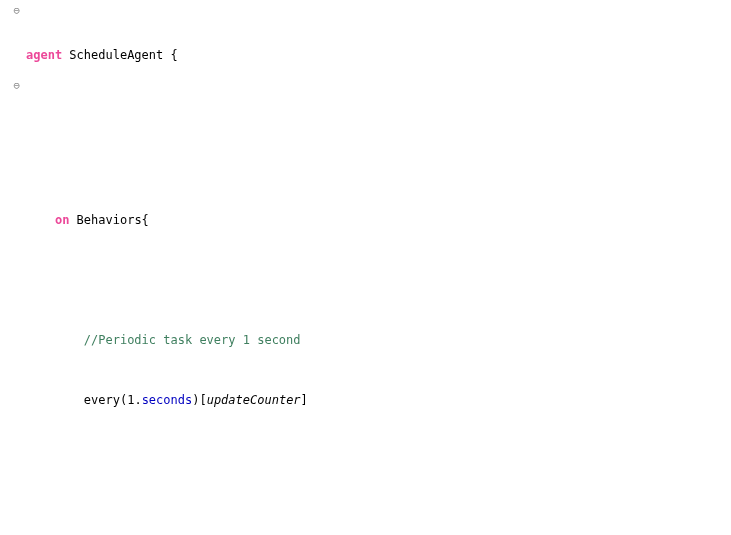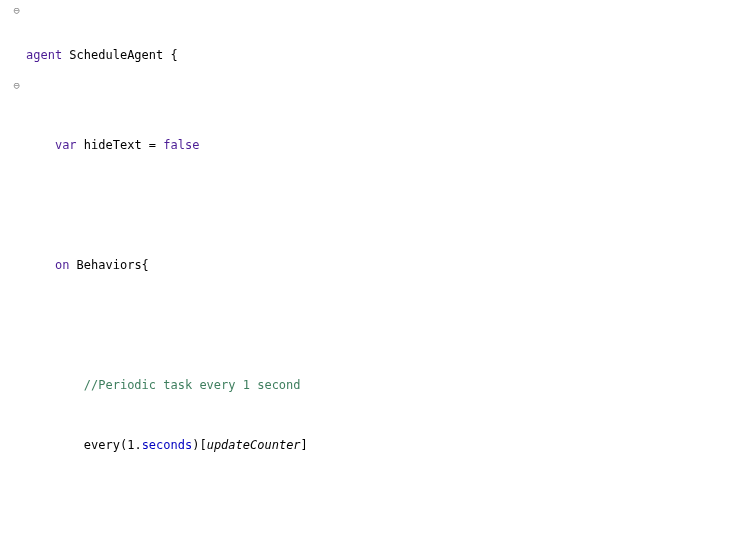--- a/index.html
+++ b/index.html
@@ -32,21 +32,21 @@
     cursor: pointer;
   }
   .code {
     padding-top: 3px;
     padding-left: 2px;
     white-space: pre;
   }
   .line {
     height: 15px;
   }
-  .kw   { color: #4c1d95; font-weight: normal; }
+  .kw   { color: #ec4899; font-weight: bold; }
   .num  { color: #000000; }
   .com  { color: #3f7f5f; }                       
   .fld  { color: #0000c0; }
   .it   { font-style: italic; }
 </style>
 </head>
 <body>
 
 <div class="editor">
 
@@ -58,21 +58,20 @@
     <div class="gutter-row"></div>
     <div class="gutter-row">⊖</div>
   </div>
 
   <div class="code">
     
     <div class="line"><span class="kw">agent</span><span> ScheduleAgent {</span></div>
     
     
     
-    <div class="line">    <span class="kw">var</span><span> hideText = </span><span class="kw">false</span></div>
     
     <div class="line"> </div>
     
     <div class="line">    <span class="kw">on</span><span> Behaviors{</span></div>
     
     <div class="line"> </div>
     
     <div class="line">        <span class="com">//Periodic task every 1 second</span></div>
     
     <div class="line">        <span>every</span>(<span>1</span>.<span class="fld">seconds</span>)[<span class="it">updateCounter</span>]</div>

